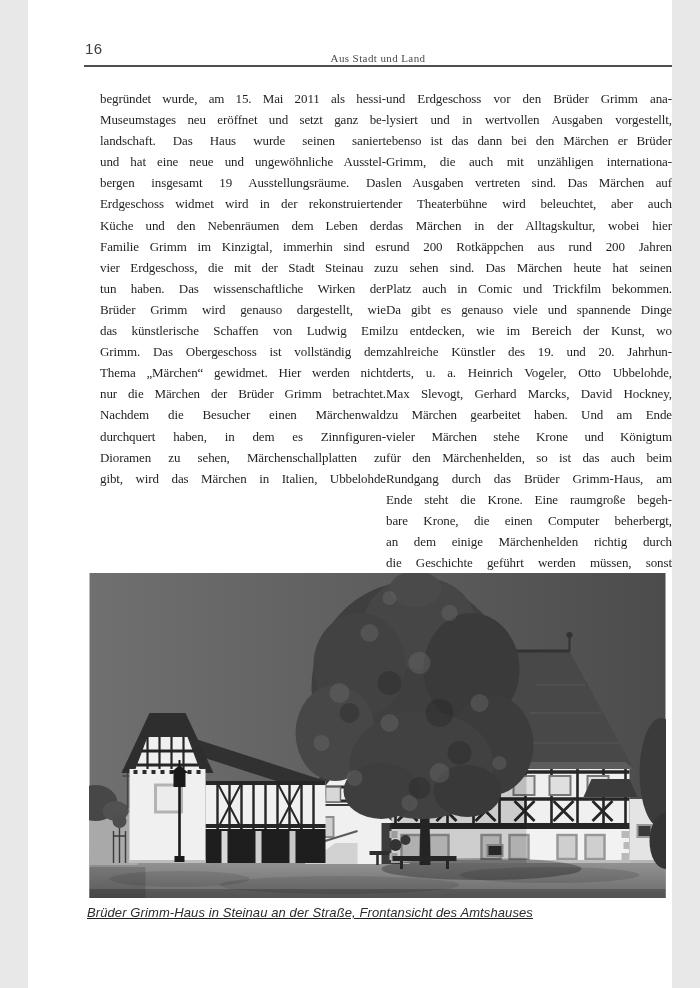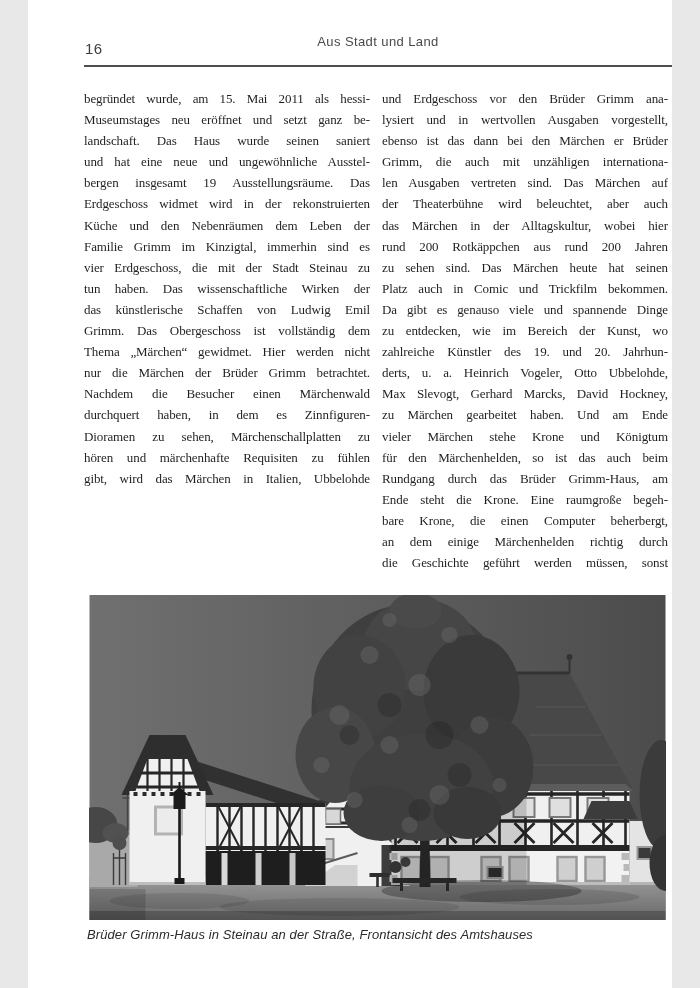--- a/index.html
+++ b/index.html
@@ -11,32 +11,32 @@
   html,body{background:#e8e8e8;}
   .sheet{
     width:644px;height:988px;background:var(--page-bg);margin:0 auto;position:relative;
     font-family:"Liberation Serif","DejaVu Serif",serif;color:var(--text);overflow:hidden;
   }
   .inner{position:absolute;left:56px;top:0;width:588px;}
   
   .pghead{position:relative;height:66px;}
   .pgnum{position:absolute;left:1px;top:40px;font-family:"Liberation Sans","DejaVu Sans",sans-serif;
     font-size:15px;color:#3d3d3d;letter-spacing:.5px;}
-  .runtitle{position:absolute;left:0;right:0;top:34px;text-align:center;
-    font-family:Liberation Sans, sans-serif;font-size:13px;color:var(--header-text);letter-spacing:.4px;}
+  .runtitle{position:absolute;left:0;right:0;top:52px;text-align:center;
+    font-family:Liberation Serif, serif;font-size:11px;color:var(--header-text);letter-spacing:.4px;}
   .rule{position:absolute;left:0;right:0;top:65px;height:2px;background:var(--rule);border:0;}
   
-  .columns{display:flex;gap:12px;margin-top:22px;}
+  .columns{display:flex;gap:0;margin-top:22px;justify-content:flex-end;}
   .col{width:286px;overflow:hidden;}
   .tline{
     font-size:13px;line-height:21.1px;text-align:justify;text-align-last:justify;
     white-space:nowrap;letter-spacing:-0.1px;color:var(--text);
   }
   
-  figure{margin-top:22px;margin-left:5px;width:577px;}
+  figure{margin-top:0;margin-left:5px;width:577px;text-decoration:underline;}
   .photo{width:577px;height:325px;line-height:0;}
   .photo svg{display:block;}
   figcaption{
     margin-top:7px;margin-left:-2px;font-family:"Liberation Sans","DejaVu Sans",sans-serif;
     font-style:italic;font-size:13px;color:var(--caption-text);letter-spacing:.1px;
   }
   
   .st-sky1{stop-color:var(--sky);} .st-sky2{stop-color:var(--sky-dark);}
   .st-gr1{stop-color:var(--ground);} .st-gr2{stop-color:var(--ground-dark);}
   .f-wall{fill:var(--wall);} .f-roof{fill:var(--roof);} .f-roofbig{fill:var(--roof-big);}
@@ -60,28 +60,28 @@
           <div class="tline">begründet wurde, am 15. Mai 2011 als hessi-</div>
           <div class="tline">Museumstages neu eröffnet und setzt ganz be-</div>
           <div class="tline">landschaft. Das Haus wurde seinen saniert</div>
           <div class="tline">und hat eine neue und ungewöhnliche Ausstel-</div>
           <div class="tline">bergen insgesamt 19 Ausstellungsräume. Das</div>
           <div class="tline">Erdgeschoss widmet wird in der rekonstruierten</div>
           <div class="tline">Küche und den Nebenräumen dem Leben der</div>
           <div class="tline">Familie Grimm im Kinzigtal, immerhin sind es</div>
           <div class="tline">vier Erdgeschoss, die mit der Stadt Steinau zu</div>
           <div class="tline">tun haben. Das wissenschaftliche Wirken der</div>
+          <div class="tline">Brüder Grimm wird genauso dargestellt, wie</div>
           <div class="tline">das künstlerische Schaffen von Ludwig Emil</div>
           <div class="tline">Grimm. Das Obergeschoss ist vollständig dem</div>
           <div class="tline">Thema „Märchen“ gewidmet. Hier werden nicht</div>
           <div class="tline">nur die Märchen der Brüder Grimm betrachtet.</div>
           <div class="tline">Nachdem die Besucher einen Märchenwald</div>
           <div class="tline">durchquert haben, in dem es Zinnfiguren-</div>
           <div class="tline">Dioramen zu sehen, Märchenschallplatten zu</div>
-          <div class="tline">hören und märchenhafte Requisiten zu fühlen</div>
           <div class="tline">gibt, wird das Märchen in Italien, Ubbelohde</div>
         </div>
       <div class="col" id="col-right">
           <div class="tline">und Erdgeschoss vor den Brüder Grimm ana-</div>
           <div class="tline">lysiert und in wertvollen Ausgaben vorgestellt,</div>
           <div class="tline">ebenso ist das dann bei den Märchen er Brüder</div>
           <div class="tline">Grimm, die auch mit unzähligen internationa-</div>
           <div class="tline">len Ausgaben vertreten sind. Das Märchen auf</div>
           <div class="tline">der Theaterbühne wird beleuchtet, aber auch</div>
           <div class="tline">das Märchen in der Alltagskultur, wobei hier</div>

